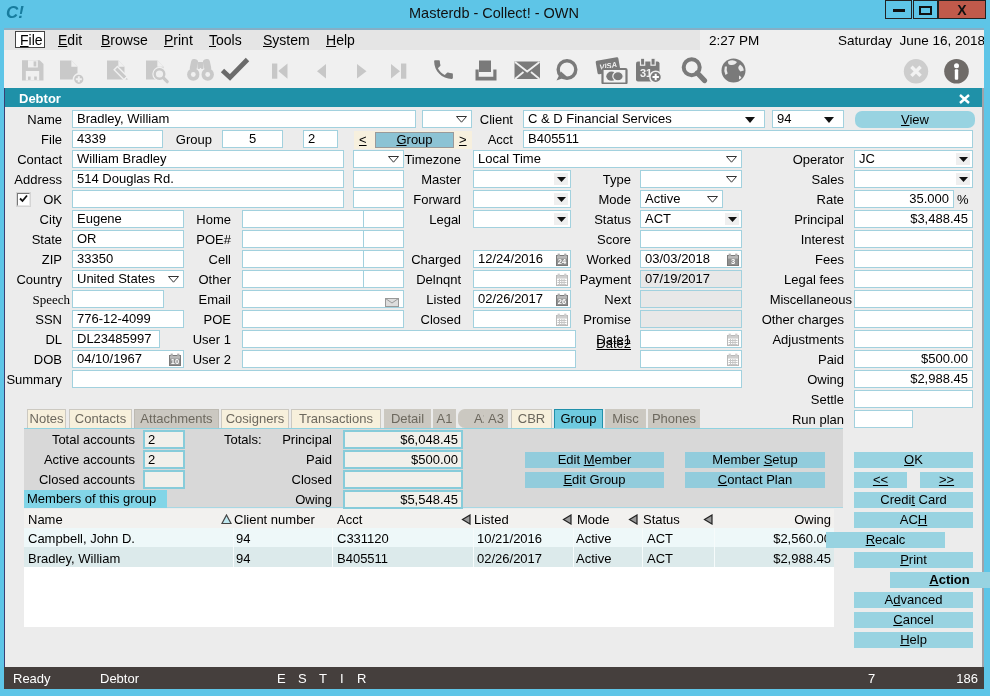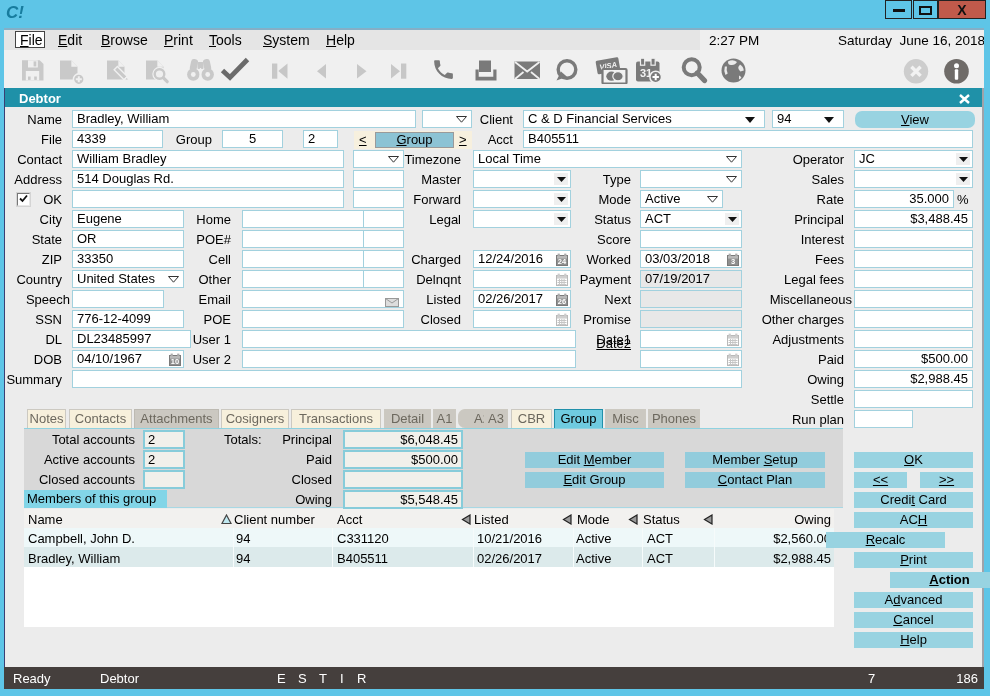--- a/index.html
+++ b/index.html
@@ -24,20 +24,21 @@
 .ginp { position:absolute; background:#F1F0EB; border:2px solid #87CCDA; height:19px; font-size:13px; line-height:15px; padding-left:3px; white-space:nowrap; color:#000; }
 .grt { text-align:right; padding-right:3px; padding-left:0; }
 
 </style>
 </head>
 <body>
 <div id="win">
 
   <div class="abs" style="left:0;top:0;width:990px;height:28px;background:#5EC5E7;"></div>
   <div class="abs" style="left:6px;top:3px;font-size:17px;font-weight:bold;font-style:italic;color:#177C9E;">C!</div>
+  <div class="abs" style="left:0;top:5px;width:988px;text-align:center;font-size:14.5px;color:#111;">Masterdb - Collect! - OWN</div>
   <div class="abs" style="left:885px;top:0;width:27px;height:19px;background:#5EC5E7;border:1px solid #222;"></div>
   <div class="abs" style="left:913px;top:0;width:25px;height:19px;background:#5EC5E7;border:1px solid #222;"></div>
   <div class="abs" style="left:938px;top:0;width:48px;height:19px;background:#C05A4B;border:1px solid #222;"></div>
   <div class="abs" style="left:893px;top:9px;width:12px;height:3px;background:#111;"></div>
   <div class="abs" style="left:919px;top:6px;width:13px;height:9px;border:2px solid #111;"></div>
   <div class="abs" style="left:938px;top:2px;width:48px;text-align:center;font-size:14px;font-weight:bold;color:#111;">X</div>
 
   <div class="abs" style="left:4px;top:28px;width:980px;height:22px;background:#E5E5E5;border-top:2px solid #85AFC6;"></div>
   <div class="abs" style="left:700px;top:30px;width:284px;height:20px;background:#EFEFEF;"></div>
   <div class="abs" style="left:15px;top:31px;width:30px;height:17px;background:#fff;border:1px solid #444;"></div>
@@ -362,21 +363,21 @@
             <path d="M1.5 7.5 h9 M1.5 9.5 h9 M1.5 11.5 h9 M3.5 6 v6.5 M5.8 6 v6.5 M8.1 6 v6.5" stroke="#C6C6C6" stroke-width="1"></path>
             <rect x="1.6" y="0.6" width="2.2" height="2.6" fill="#CCCCCC"></rect>
             <rect x="8.2" y="0.6" width="2.2" height="2.6" fill="#CCCCCC"></rect>
           </svg></span>
       </div>
   <div class="lbl" style="right:359px;top:272px;">Payment</div>
   <div class="inp ro" style="left:640px;top:270px;width:102px;">07/19/2017</div>
   <div class="lbl" style="right:146px;top:272px;">Legal fees</div>
   <div class="inp" style="left:854px;top:270px;width:119px;"></div>
 
-  <div class="lbl" style="right:920px;top:292px;">Speech</div>
+  <div class="lbl" style="right:920px;top:292px;font-family:Liberation Serif, serif;">Speech</div>
   <div class="inp" style="left:72px;top:290px;width:92px;"></div>
   <div class="lbl" style="right:759px;top:292px;">Email</div>
   <div class="inp" style="left:242px;top:290px;width:162px;">
         <span style="position:absolute;right:4px;top:4px;"><svg width="14" height="9">
             <rect x="0.5" y="0.5" width="13" height="8" fill="#DDD" stroke="#999"></rect>
             <path d="M0.5 0.5 L7 5 L13.5 0.5" fill="none" stroke="#999"></path>
           </svg></span>
       </div>
   <div class="lbl" style="right:529px;top:292px;">Listed</div>
   <div class="inp" style="left:473px;top:290px;width:98px;">02/26/2017<span class="cal"><svg width="12" height="13" viewBox="0 0 12 13">
@@ -404,21 +405,21 @@
             <rect x="1.6" y="0.6" width="2.2" height="2.6" fill="#CCCCCC"></rect>
             <rect x="8.2" y="0.6" width="2.2" height="2.6" fill="#CCCCCC"></rect>
           </svg></span>
       </div>
   <div class="lbl" style="right:359px;top:312px;">Promise</div>
   <div class="inp ro" style="left:640px;top:310px;width:102px;"></div>
   <div class="lbl" style="right:146px;top:312px;">Other charges</div>
   <div class="inp" style="left:854px;top:310px;width:119px;"></div>
 
   <div class="lbl" style="right:928px;top:332px;">DL</div>
-  <div class="inp" style="left:72px;top:330px;width:119px;">DL23485997</div>
+  <div class="inp" style="left:72px;top:330px;width:88px;">DL23485997</div>
   <div class="lbl" style="right:759px;top:332px;">User 1</div>
   <div class="inp" style="left:242px;top:330px;width:334px;"></div>
   <div class="lbl" style="right:359px;top:332px;">Date1</div>
   <div class="inp" style="left:640px;top:330px;width:102px;">
         <span class="cal"><svg width="12" height="13" viewBox="0 0 12 13">
             <rect x="0.5" y="2.5" width="11" height="10" fill="#fff" stroke="#B9B9B9"></rect>
             <rect x="1" y="3" width="10" height="2.6" fill="#CFCFCF"></rect>
             <path d="M1.5 7.5 h9 M1.5 9.5 h9 M1.5 11.5 h9 M3.5 6 v6.5 M5.8 6 v6.5 M8.1 6 v6.5" stroke="#C6C6C6" stroke-width="1"></path>
             <rect x="1.6" y="0.6" width="2.2" height="2.6" fill="#CCCCCC"></rect>
             <rect x="8.2" y="0.6" width="2.2" height="2.6" fill="#CCCCCC"></rect>

